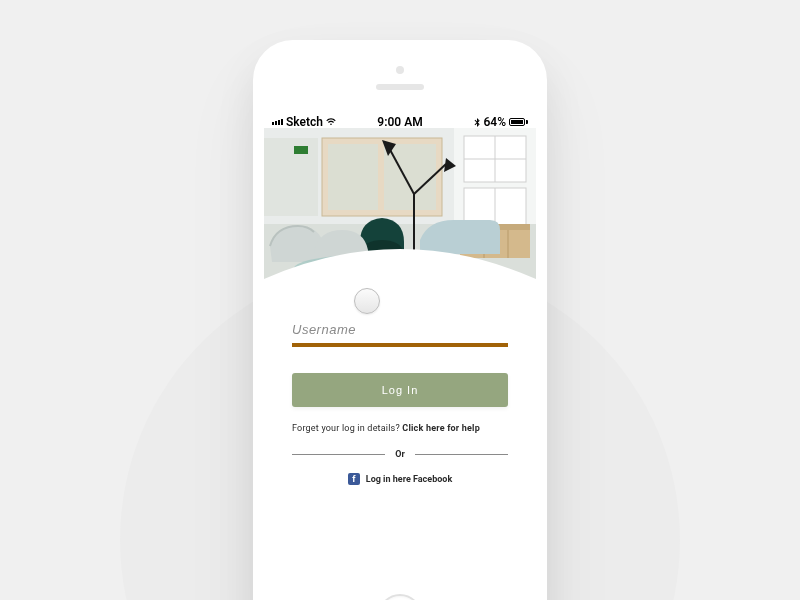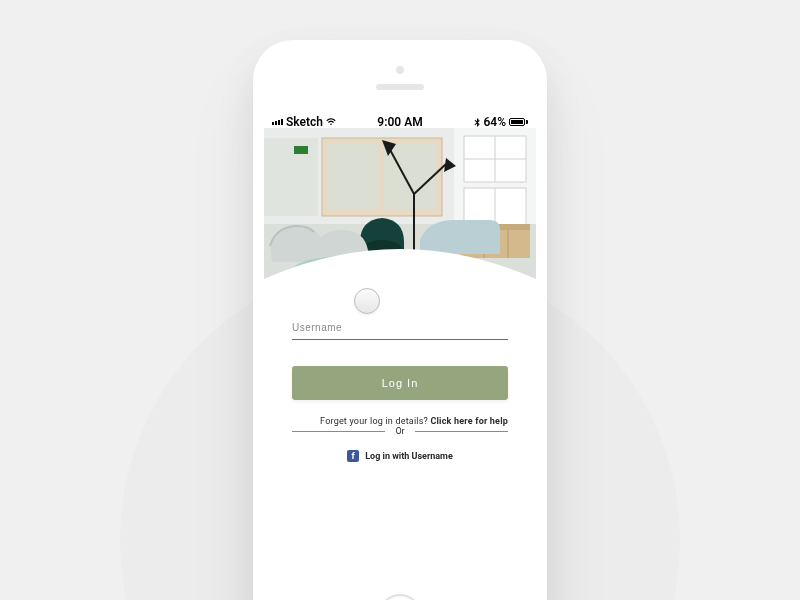--- a/index.html
+++ b/index.html
@@ -135,26 +135,27 @@
     padding: 18px 28px 0 28px;
     position: relative;
   }
   .field {
     position: relative;
     margin-bottom: 26px;
   }
   .field input {
     width: 100%;
     border: none;
-    border-bottom: 1px solid #a16207;
+    border-bottom: 4px solid #a16207;
     background: transparent;
-    font-size: 10px;
+    font-size: 13px;
     padding: 6px 0 6px 0;
     outline: none;
     color: #2b2b2b;
+    font-style: italic;
   }
   .field input::placeholder {
     color: #8a8a8a;
     letter-spacing: 0.5px;
   }
 
   .login-btn {
     display: block;
     width: 100%;
     background: #95a67f;
@@ -162,32 +163,34 @@
     border: none;
     border-radius: 3px;
     padding: 11px 0;
     font-size: 11px;
     letter-spacing: 1px;
     cursor: pointer;
     box-shadow: 0 2px 4px rgba(0,0,0,0.06);
   }
 
   .forgot {
-    text-align: right;
+    text-align: left;
     font-size: 9px;
     color: #2b2b2b;
     margin-top: 16px;
     letter-spacing: 0.2px;
   }
   .forgot .link { font-weight: 700; cursor: pointer; }
 
   .or-row {
     display: flex;
     align-items: center;
     gap: 10px;
+    margin-top: 16px;
+    font-weight: bold;
   }
   .or-row .line { flex: 1; height: 1px; background: #8a8a8a; }
   .or-row .or { font-size: 9px; color: #2b2b2b; }
 
   .fb-row {
     display: flex;
     align-items: center;
     justify-content: center;
     gap: 6px;
     margin-top: 14px;
@@ -322,20 +325,20 @@
       </div>
 
       <div class="or-row">
         <div class="line"></div>
         <div class="or">Or</div>
         <div class="line"></div>
       </div>
 
       <div class="fb-row">
         <span class="fb-badge">f</span>
-        <span>Log in with Username</span>
+        <span>Log in here Facebook</span>
       </div>
     </div>
 
   </div>
 
   <div class="home-button"></div>
 </div>
 
 </body></html>

